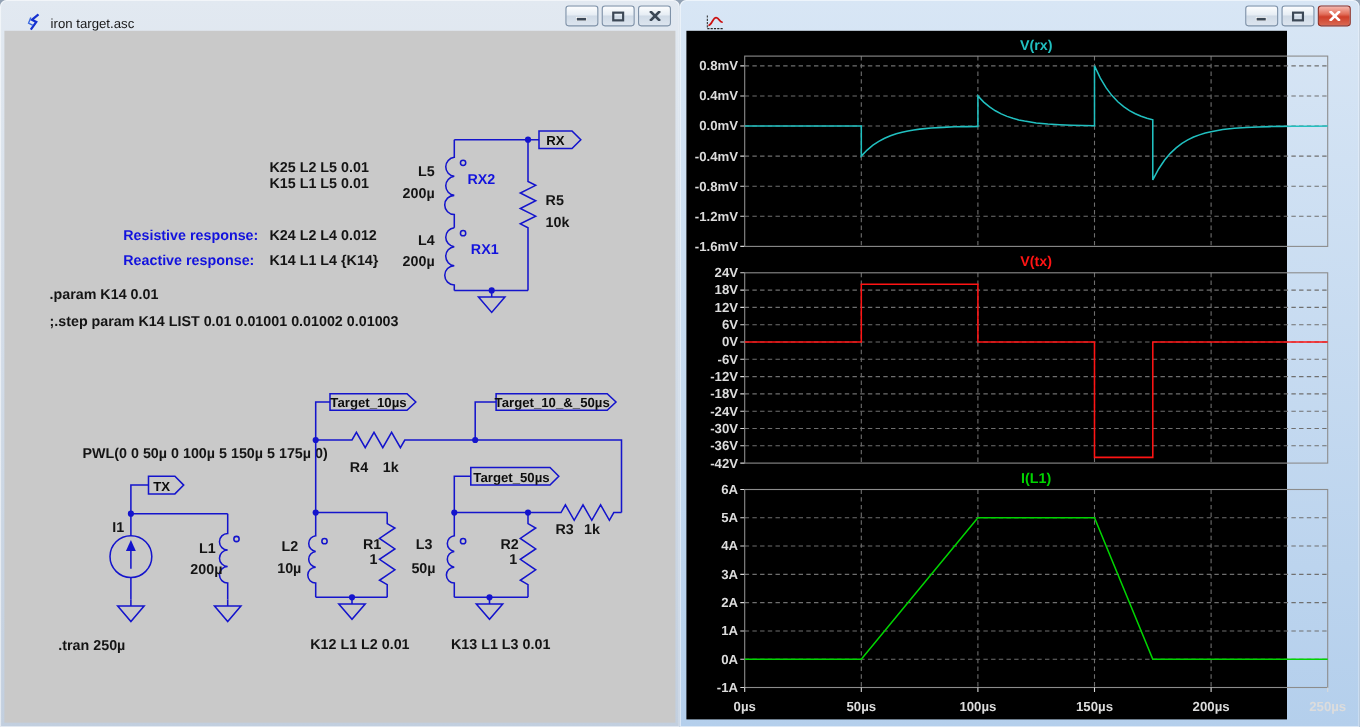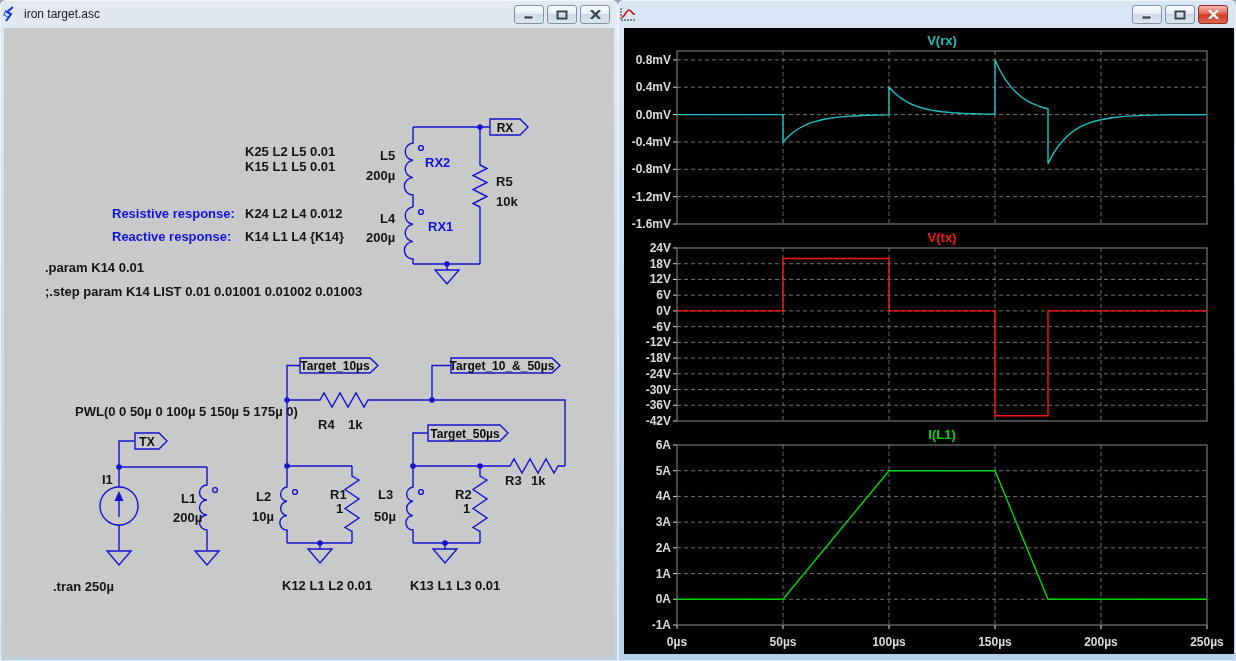--- a/index.html
+++ b/index.html
@@ -3,30 +3,30 @@
 <meta charset="utf-8">
 <style>
   html,body{margin:0;padding:0}
   body{width:1236px;height:661px;position:relative;background:#93a2b4;
        font-family:"Liberation Sans",sans-serif;overflow:hidden}
   .window{position:absolute;top:0;height:661px;border-radius:6px 6px 0 0;
           box-shadow:inset 0 0 0 1px rgba(255,255,255,.55)}
   .win-left{left:0;width:618px;background:linear-gradient(#e2e9f1,#c2cfdf)}
   .win-right{left:618px;width:618px;background:linear-gradient(#d8e6f5,#b4cfec)}
   .titlebar{position:absolute;top:0;left:0;right:0;height:28px;display:flex;
-            align-items:center;padding:0 2px;gap:6px}
+            align-items:flex-end;padding:0 24px;gap:6px}
   .apptitle{font-size:12px;color:#181818;flex:1;white-space:nowrap}
   .btns{position:absolute;top:5px;right:8px;display:flex;gap:3px}
   .wbtn{width:30px;height:19px;border:1px solid #7f92a8;border-radius:3px;
         background:linear-gradient(#fcfdfe,#e6edf4 45%,#cfdae6 50%,#dde5ef);
         display:flex;align-items:center;justify-content:center;box-sizing:border-box}
   .wbtn.red{background:linear-gradient(#f6b6ac,#e2705c 40%,#cf3f2a 55%,#d96852);
             border-color:#8e2d24}
   .schem-client{position:absolute;left:4px;top:28px;width:610px;height:629px;background:#c9c9c9}
-  .wave-client{position:absolute;left:6px;top:28px;width:610px;height:626px;background:#000}
+  .wave-client{position:absolute;left:6px;top:28px;width:546px;height:626px;background:#000}
   svg{display:block}
   
   .w{stroke:#1414cc;stroke-width:1.4;fill:none}
   .nd{fill:#1414cc;stroke:none}
   .st{font:bold 13px "Liberation Sans",sans-serif;fill:#141414}
   .bl{font:bold 13px "Liberation Sans",sans-serif;fill:#1212dd}
   .fl{font:bold 12px "Liberation Sans",sans-serif;fill:#0d0d0d;text-anchor:middle}
   
   .grid{stroke:#6f6f6f;stroke-width:1;stroke-dasharray:4 3}
   .tick{font:bold 12px "Liberation Sans",sans-serif;fill:#dcdcdc}

